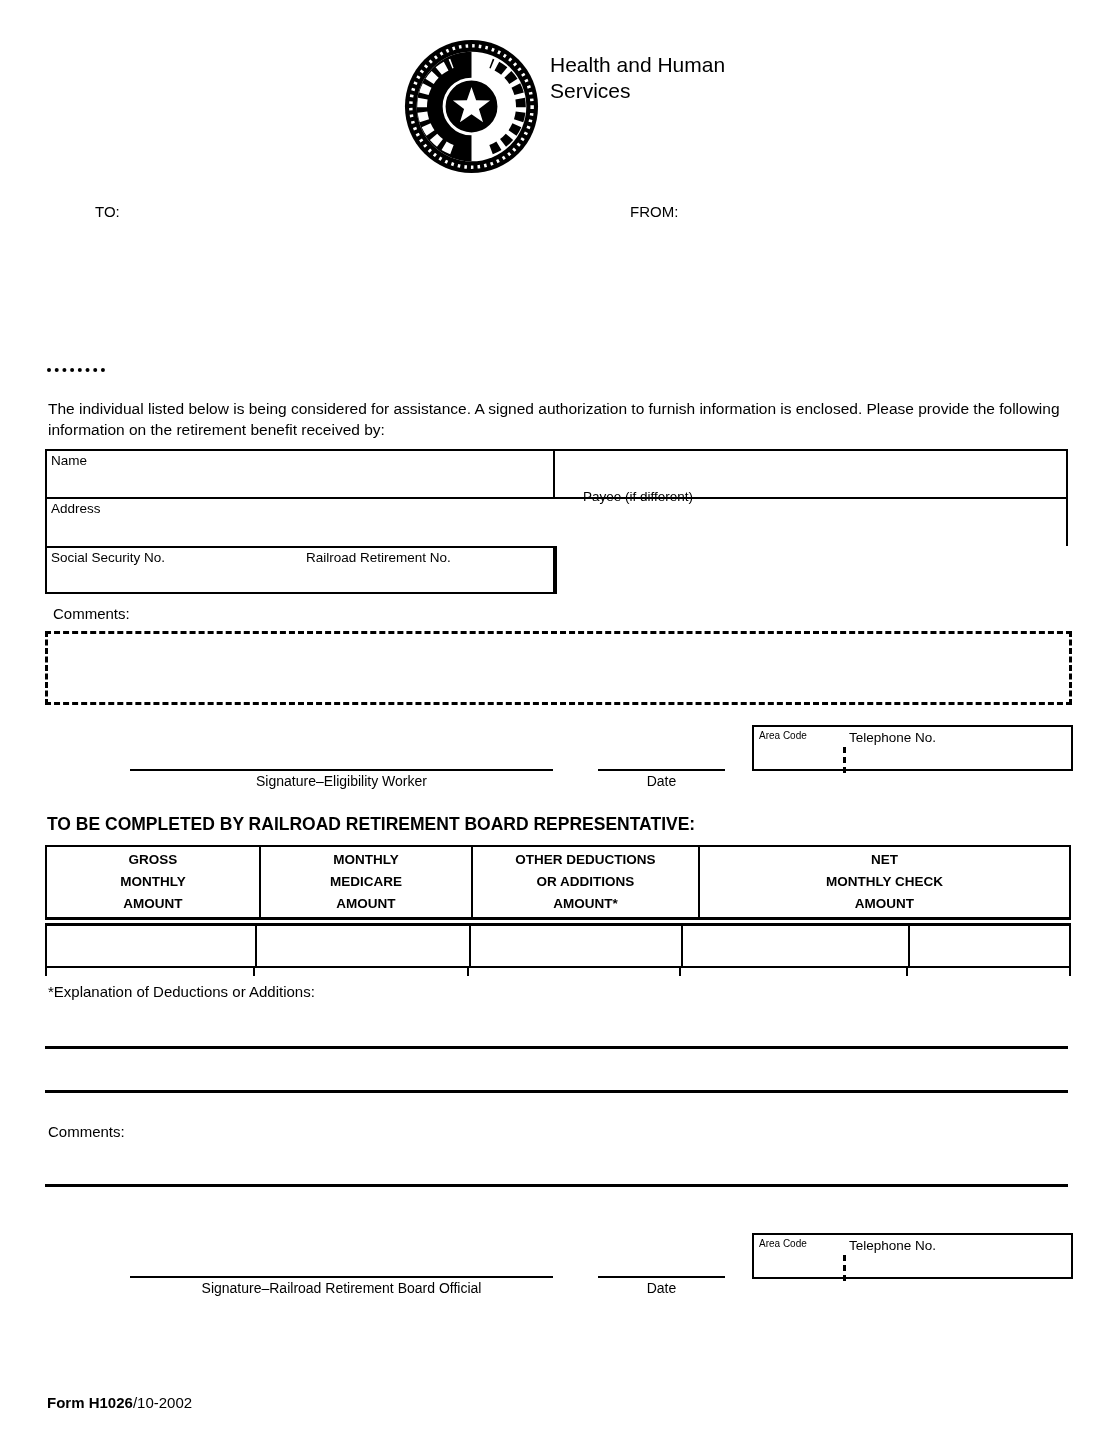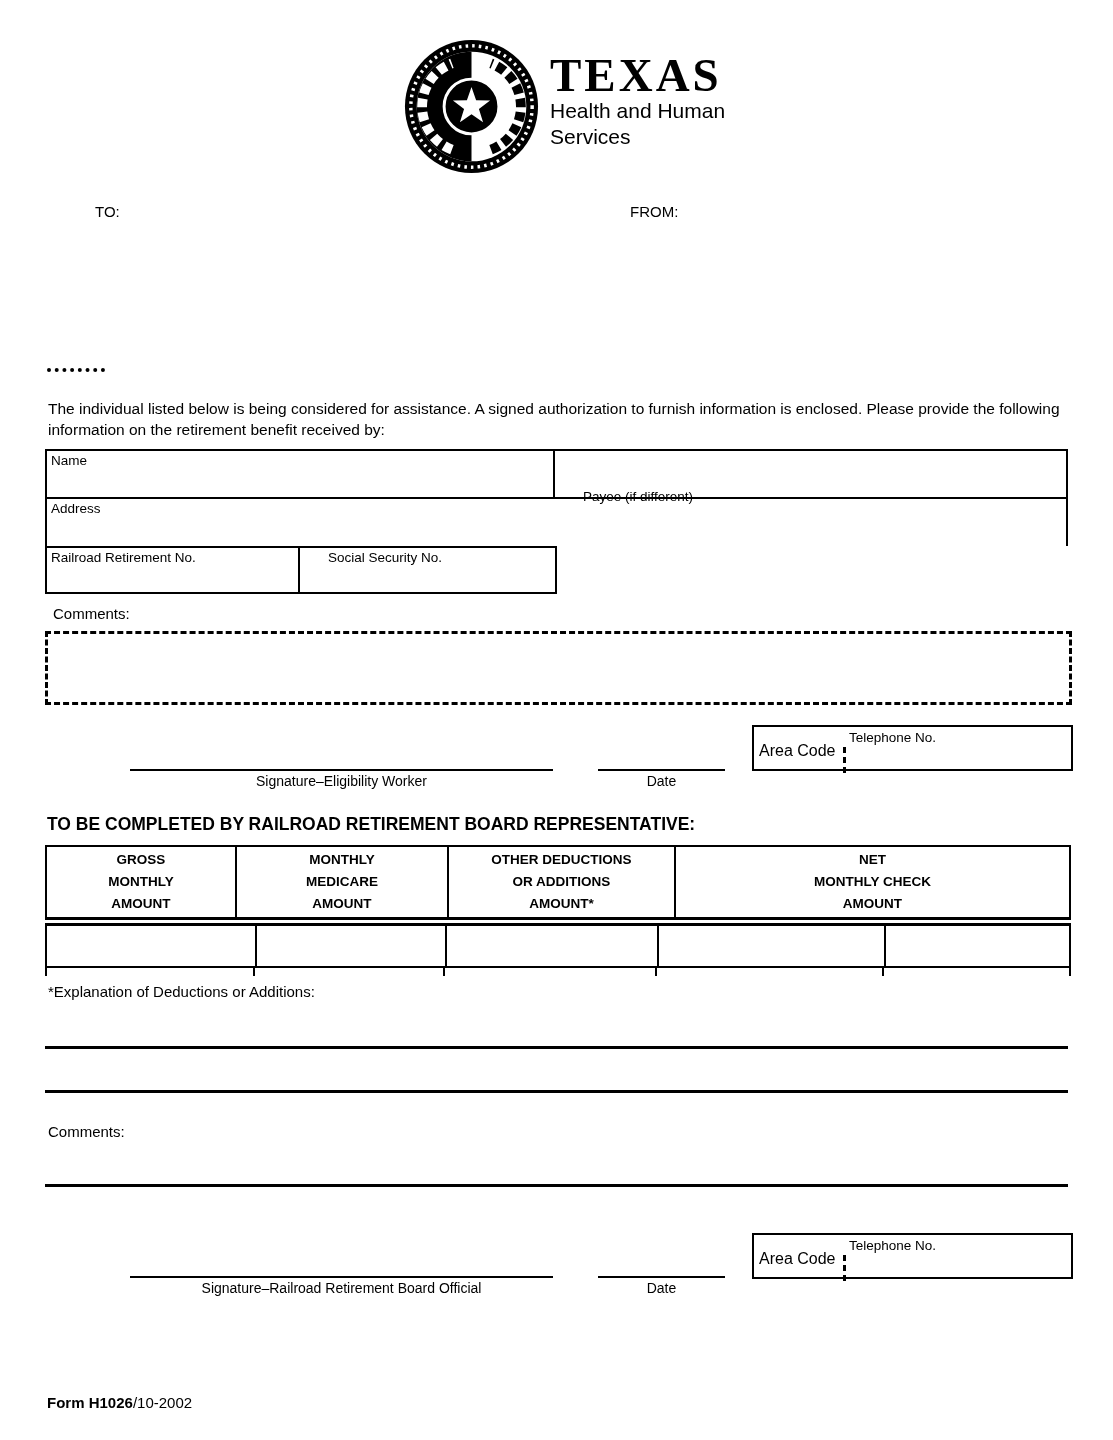--- a/index.html
+++ b/index.html
@@ -42,21 +42,21 @@
   .t1 .r2 .c1{width:100%;}
   .t1 .r3{width:508px;height:44px;border-bottom:2px solid #000;}
   .t1 .r3 .c1{width:253px;border-right:2px solid #000;}
   .t1 .r3 .c2{flex:1;}
 
   .comments-lbl1{left:53px;top:605px;}
   .dash-box{left:45px;top:631px;width:1021px;height:68px;border:3px dashed #000;}
 
   
   .phone-box{width:317px;height:42px;border:2px solid #000;}
-  .phone-box .ac{position:absolute;left:5px;top:15px;font-size:16px;}
+  .phone-box .ac{position:absolute;left:5px;top:3px;font-size:10px;}
   .phone-box .tel{position:absolute;left:95px;top:3px;font-size:13.5px;text-align:right;}
   .phone-div{position:absolute;left:89px;top:20px;bottom:-4px;width:0;border-left:3px dashed #000;}
   .pb1{left:752px;top:725px;}
   .pb2{left:752px;top:1233px;}
 
   
   .sigline{height:0;border-top:2px solid #000;}
   .sig1{left:130px;top:769px;width:423px;}
   .date1{left:598px;top:769px;width:127px;}
   .sig2{left:130px;top:1276px;width:423px;}
@@ -83,21 +83,21 @@
   .dbl-rule{height:3px;background:#000;}
   .dbl-gap{height:3px;background:#fff;}
   .t2-datarow{display:flex;border:2px solid #000;border-top:none;height:40px;}
   .t2-datarow .dcell{box-sizing:border-box;border-right:2px solid #000;}
   .t2-datarow .dcell:last-child{border-right:none;}
   .t2-stubs{display:flex;height:8px;}
   .t2-stubs .scell{box-sizing:border-box;border-right:2px solid #000;}
   .t2-stubs .scell:first-child{border-left:2px solid #000;}
   .t2-stubs .scell:last-child{border-right:2px solid #000;}
 
-  .w1{width:210px;} .w2{width:190px;} .w3{width:212px;} .w4{width:227px;} .w5{flex:1;}
+  .w1{width:210px;} .w2{width:214px;} .w3{width:212px;} .w4{width:227px;} .w5{flex:1;}
 
   .expl-lbl{left:48px;top:983px;}
   .hline{left:45px;width:1023px;height:0;border-top:3px solid #000;}
   .hlA{top:1046px;}
   .hlB{top:1090px;}
   .hlC{top:1184px;}
   .comments-lbl2{left:48px;top:1123px;}
 
   .footer{left:47px;top:1394px;font-size:15px;}
   .footer b{font-weight:bold;}
@@ -112,21 +112,20 @@
       <circle cx="70" cy="70" r="68" fill="#000"></circle>
       <circle cx="70" cy="70" r="62" fill="none" stroke="#fff" stroke-width="3.5" stroke-dasharray="2.6 4.2"></circle>
       <circle cx="70" cy="70" r="56" fill="#fff"></circle>
       <path d="M70,14 A56,56 0 0,0 70,126 Z" fill="#000"></path>
       <path d="M50,114 A47,47 0 0,1 50,26" stroke="#fff" stroke-width="10" stroke-dasharray="9 5" fill="none"></path>
       <path d="M90,114 A47,47 0 0,0 90,26" stroke="#000" stroke-width="10" stroke-dasharray="9 5" fill="none"></path>
       <circle cx="70" cy="70" r="28" fill="#000" stroke="#fff" stroke-width="3"></circle>
       <polygon points="70,50 74.7,63.5 89,63.8 77.6,72.5 81.8,86.2 70,78 58.2,86.2 62.4,72.5 51,63.8 65.3,63.5" fill="#fff"></polygon>
     </svg>
     <div class="logo-text">
-      <div class="logo-texas">TEXAS</div>
       <div class="logo-sub">Health and Human</div>
       <div class="logo-sub">Services</div>
     </div>
   </div>
 
   <div class="abs lbl" style="left:95px;top:203px;">TO:</div>
   <div class="abs" style="left:130px;top:203px;width:420px;height:150px;"></div>
   <div class="abs lbl" style="left:630px;top:203px;">FROM:</div>
   <div class="abs" style="left:685px;top:203px;width:380px;height:150px;"></div>
 
@@ -142,25 +141,25 @@
       <div class="cell c2">
         <span>Payee (if different)</span>
       </div>
     </div>
     <div class="t1-row r2">
       <div class="cell c1">
         <span>Address</span>
       </div>
     </div>
     <div class="t1-row r3">
+      <div class="cell c2">
+        <span>Social Security No.</span>
+      </div>
       <div class="cell c1">
         <span>Railroad Retirement No.</span>
-      </div>
-      <div class="cell c2">
-        <span>Social Security No.</span>
       </div>
     </div>
   </div>
 
   <div class="abs lbl comments-lbl1">Comments:</div>
   <div class="abs dash-box"></div>
 
   <div class="abs phone-box pb1">
     <span class="ac">Area Code</span>
     <span class="tel">Telephone No.</span>

